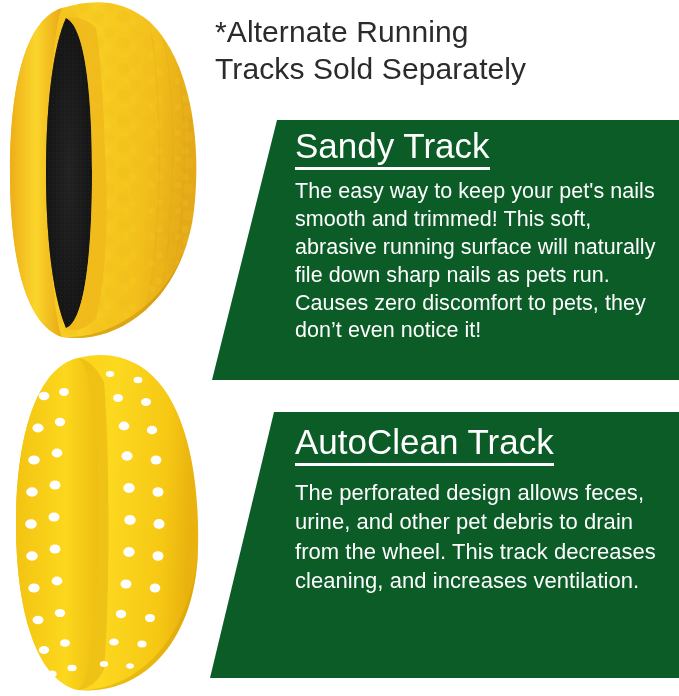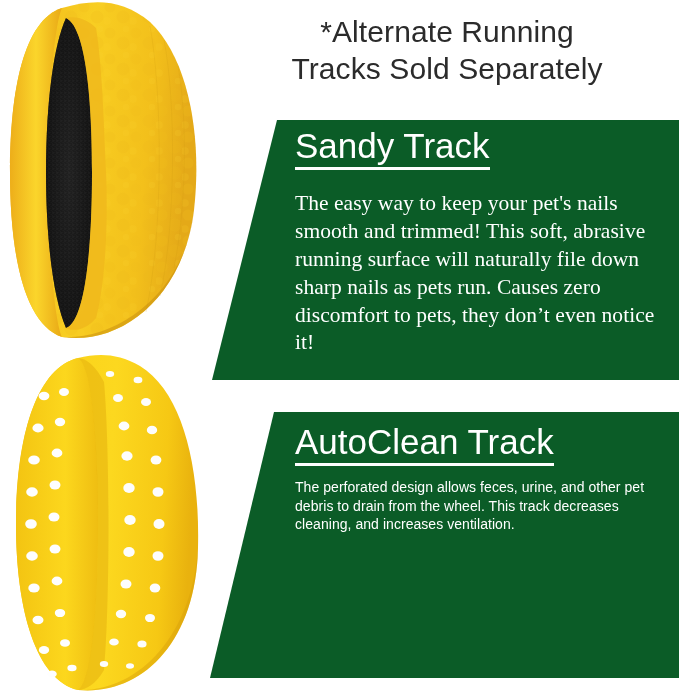--- a/index.html
+++ b/index.html
@@ -18,21 +18,21 @@
     background: #ffffff;
     overflow: hidden;
   }
 
   
   .header {
     position: absolute;
     left: 215px;
     top: 14px;
     width: 464px;
-    text-align: center;
+    text-align: left;
     color: #2b2b2b;
     font-size: 30px;
     line-height: 1.22;
     font-weight: 400;
     letter-spacing: 0.1px;
     white-space: pre-line;
   }
 
   
   .product {
@@ -96,23 +96,23 @@
     white-space: nowrap;
   }
   .panel-body {
     font-size: 21.5px;
     line-height: 1.30;
     color: #ffffff;
     font-weight: 400;
     letter-spacing: 0.05px;
   }
   #panel-sandy .panel-inner { top: 8px; }
-  #panel-sandy .panel-body  { margin-top: 20px; font-family: Liberation Serif, serif; }
+  #panel-sandy .panel-body  { margin-top: 8px; }
   #panel-autoclean .panel-inner { top: 12px; }
-  #panel-autoclean .panel-body  { margin-top: 12px; font-size: 14px; line-height: 1.34; }
+  #panel-autoclean .panel-body  { margin-top: 12px; font-size: 22px; line-height: 1.34; }
 </style>
 </head>
 <body>
 
 <div id="page">
 
   <div class="header">*Alternate Running
 Tracks Sold Separately</div>
 
   <div class="product" id="product-sandy">

